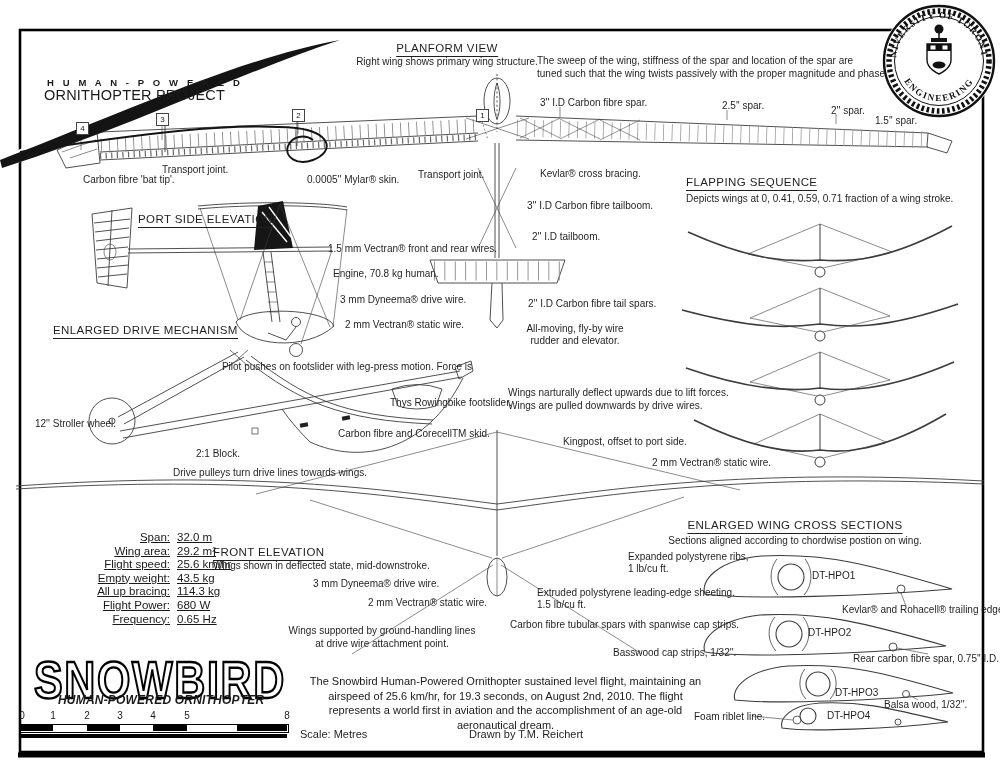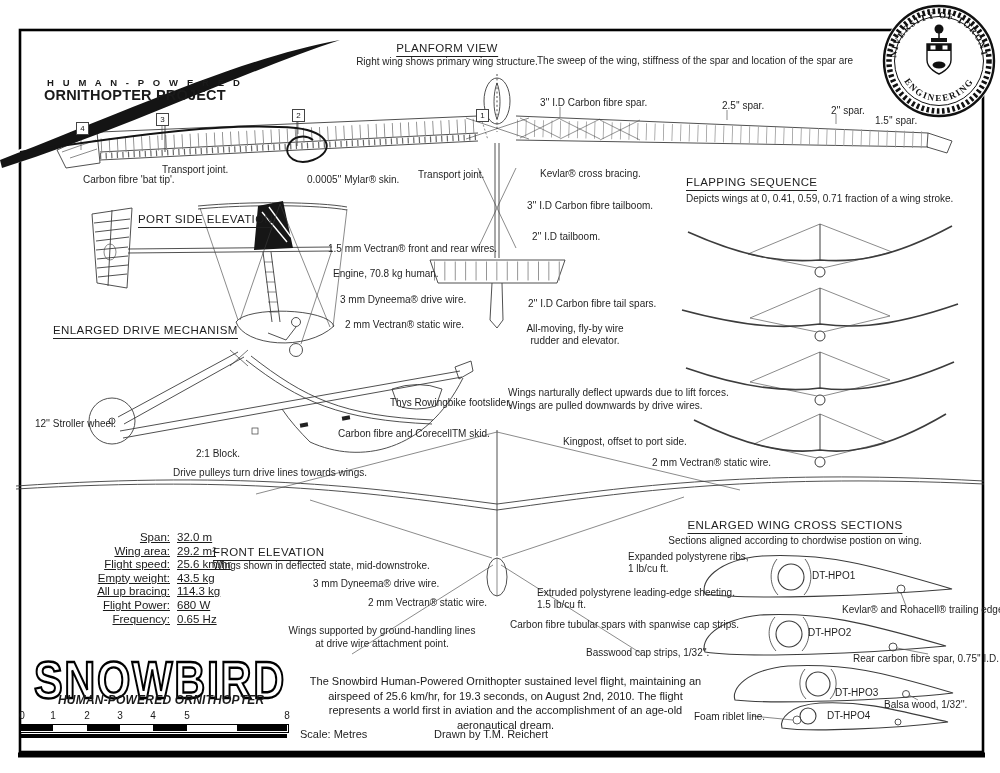--- a/index.html
+++ b/index.html
@@ -5,21 +5,21 @@
   html,body{margin:0;padding:0;background:#e8e8e8;}
   #sheet{position:relative;width:1000px;height:773px;background:#fff;overflow:hidden;
          font-family:"Liberation Sans",sans-serif;color:#1a1a1a;}
   #art{position:absolute;left:0;top:0;z-index:1;}
   .lbl{position:absolute;z-index:2;font-size:10px;line-height:1.25;white-space:nowrap;color:#1f1f1f;}
   .ctr{transform:translateX(-50%);text-align:center;}
   .sec{font-size:11.5px;letter-spacing:.4px;border-bottom:1px solid #1f1f1f;padding-bottom:1px;}
   .numbox{position:absolute;z-index:2;width:11px;height:11px;border:1px solid #444;background:#fff;
           font-size:8px;display:flex;align-items:center;justify-content:center;}
   #logo-l1{position:absolute;left:47px;top:77px;z-index:3;font-size:9.5px;letter-spacing:3.1px;font-weight:600;}
-  #logo-l2{position:absolute;left:44px;top:87px;z-index:3;font-size:14.5px;font-weight:bold;letter-spacing:.2px;}
+  #logo-l2{position:absolute;left:44px;top:87px;z-index:3;font-size:14.5px;font-weight:normal;letter-spacing:.2px;}
   #specs{position:absolute;left:40px;top:531px;z-index:2;font-size:11.5px;text-decoration:underline;}
   #specs .row{display:flex;line-height:13.6px;}
   #specs .k{width:130px;text-align:right;margin-right:7px;}
   #specs .v{text-align:left;}
   #subtitle{position:absolute;left:58px;top:693px;z-index:2;font-size:12px;font-weight:bold;font-style:italic;letter-spacing:.2px;}
   #para{position:absolute;left:303px;top:674px;width:405px;z-index:2;font-size:11px;line-height:1.32;text-align:center;white-space:normal;}
   #scalebar{position:absolute;left:0;top:0;z-index:2;}
   .snum{position:absolute;z-index:2;font-size:10px;transform:translateX(-50%);}
   .sblock{position:absolute;height:7px;z-index:2;}
   .lead{stroke:#555;stroke-width:.7;}
@@ -211,20 +211,21 @@
 
     <text x="34" y="698" font-size="52" font-weight="bold" letter-spacing="2" fill="#fff" stroke="#000" stroke-width="2.4" textLength="252" lengthAdjust="spacingAndGlyphs" font-family="Liberation Sans, sans-serif">SNOWBIRD</text>
   </svg>
 
   <div id="logo-l1">H U M A N - P O W E R E D</div>
   <div id="logo-l2">ORNITHOPTER  PROJECT</div>
 
   <div class="lbl sec ctr" style="left:447px;top:41px;">PLANFORM VIEW</div>
   <div class="lbl ctr" style="left:447px;top:56px;">Right wing shows primary wing structure.</div>
   <div class="lbl" style="left:537px;top:55px;">The sweep of the wing, stiffness of the spar and location of the spar are</div>
+  <div class="lbl" style="left:537px;top:68px;">tuned such that the wing twists passively with the proper magnitude and phase.</div>
   <div class="lbl" style="left:540px;top:97px;">3'' I.D Carbon fibre spar.</div>
   <div class="lbl" style="left:722px;top:100px;">2.5'' spar.</div>
   <div class="lbl" style="left:831px;top:105px;">2'' spar.</div>
   <div class="lbl" style="left:875px;top:115px;">1.5'' spar.</div>
   <div class="numbox" style="left:76px;top:122px;">4</div>
   <div class="numbox" style="left:156px;top:113px;">3</div>
   <div class="numbox" style="left:292px;top:109px;">2</div>
   <div class="numbox" style="left:476px;top:109px;">1</div>
   <div class="lbl" style="left:83px;top:174px;">Carbon fibre 'bat tip'.</div>
   <div class="lbl" style="left:162px;top:164px;">Transport joint.</div>
@@ -240,20 +241,21 @@
   <div class="lbl sec" style="left:686px;top:175px;">FLAPPING SEQUENCE</div>
   <div class="lbl" style="left:686px;top:193px;">Depicts wings at 0, 0.41, 0.59, 0.71 fraction of a wing stroke.</div>
 
   <div class="lbl sec" style="left:138px;top:212px;">PORT SIDE ELEVATION</div>
   <div class="lbl" style="left:328px;top:243px;">1.5 mm Vectran® front and rear wires.</div>
   <div class="lbl" style="left:333px;top:268px;">Engine, 70.8 kg human.</div>
   <div class="lbl" style="left:340px;top:294px;">3 mm Dyneema® drive wire.</div>
   <div class="lbl" style="left:345px;top:319px;">2 mm Vectran® static wire.</div>
 
   <div class="lbl sec" style="left:53px;top:323px;">ENLARGED DRIVE MECHANISM</div>
+  <div class="lbl ctr" style="left:347px;top:361px;">Pilot pushes on footslider with leg-press motion. Force is</div>
   <div class="lbl" style="left:390px;top:397px;">Thys Rowingbike footslider.</div>
   <div class="lbl" style="left:35px;top:418px;">12'' Stroller wheel.</div>
   <div class="lbl" style="left:338px;top:428px;">Carbon fibre and CorecellTM skid.</div>
   <div class="lbl" style="left:196px;top:448px;">2:1 Block.</div>
   <div class="lbl" style="left:173px;top:467px;">Drive pulleys turn drive lines towards wings.</div>
 
   <div class="lbl" style="left:508px;top:387px;">Wings narturally deflect upwards due to lift forces.</div>
   <div class="lbl" style="left:508px;top:400px;">Wings are pulled downwards by drive wires.</div>
   <div class="lbl" style="left:563px;top:436px;">Kingpost, offset to port side.</div>
   <div class="lbl" style="left:652px;top:457px;">2 mm Vectran® static wire.</div>
@@ -295,38 +297,38 @@
       </div>
   </div>
 
   <div class="lbl sec ctr" style="left:795px;top:518px;">ENLARGED WING CROSS SECTIONS</div>
   <div class="lbl ctr" style="left:795px;top:535px;">Sections aligned according to chordwise postion on wing.</div>
   <div class="lbl" style="left:628px;top:551px;">Expanded polystyrene ribs,</div>
   <div class="lbl" style="left:628px;top:563px;">1 lb/cu ft.</div>
   <div class="lbl" style="left:537px;top:587px;">Extruded polystyrene leading-edge sheeting.</div>
   <div class="lbl" style="left:537px;top:599px;">1.5 lb/cu ft.</div>
   <div class="lbl" style="left:510px;top:619px;">Carbon fibre tubular spars with spanwise cap strips.</div>
-  <div class="lbl" style="left:586px;top:647px;">Basswood cap strips, 1/32''.</div>
+  <div class="lbl" style="left:613px;top:647px;">Basswood cap strips, 1/32''.</div>
   <div class="lbl" style="left:842px;top:604px;">Kevlar® and Rohacell® trailing edge.</div>
   <div class="lbl" style="left:853px;top:653px;">Rear carbon fibre spar, 0.75'' I.D.</div>
   <div class="lbl" style="left:884px;top:699px;">Balsa wood, 1/32''.</div>
   <div class="lbl" style="left:694px;top:711px;">Foam riblet line.</div>
   <div class="lbl" style="left:812px;top:570px;">DT-HPO1</div>
   <div class="lbl" style="left:808px;top:627px;">DT-HPO2</div>
   <div class="lbl" style="left:835px;top:678px;margin-top:9px;">DT-HPO3</div>
   <div class="lbl" style="left:827px;top:710px;">DT-HPO4</div>
 
   <div id="subtitle">HUMAN-POWERED ORNITHOPTER</div>
   <div id="para">
     <span>The Snowbird Human-Powered Ornithopter sustained level flight, maintaining an airspeed</span>
     <span>of 25.6 km/hr, for 19.3 seconds, on  August 2nd, 2010. The flight represents a world first in</span>
     <span>aviation and the accomplishment of an age-old aeronautical dream.</span>
   </div>
   <div class="lbl" style="left:300px;top:728px;font-size:11px;">Scale: Metres</div>
-  <div class="lbl" style="left:434px;top:728px;font-size:11px;">Drawn by T.M. Reichert</div>
+  <div class="lbl" style="left:469px;top:728px;font-size:11px;">Drawn by T.M. Reichert</div>
 
   <div id="scalebar">
     <span class="snum" style="left:22px;top:710px;">0</span>
     <span class="snum" style="left:53px;top:710px;">1</span>
     <span class="snum" style="left:87px;top:710px;">2</span>
     <span class="snum" style="left:120px;top:710px;">3</span>
     <span class="snum" style="left:153px;top:710px;">4</span>
     <span class="snum" style="left:187px;top:710px;">5</span>
     <span class="snum" style="left:287px;top:710px;">8</span>
     <div class="sblock" style="left:20px;top:724px;width:267px;border:1px solid #000;background:#fff;"></div>

